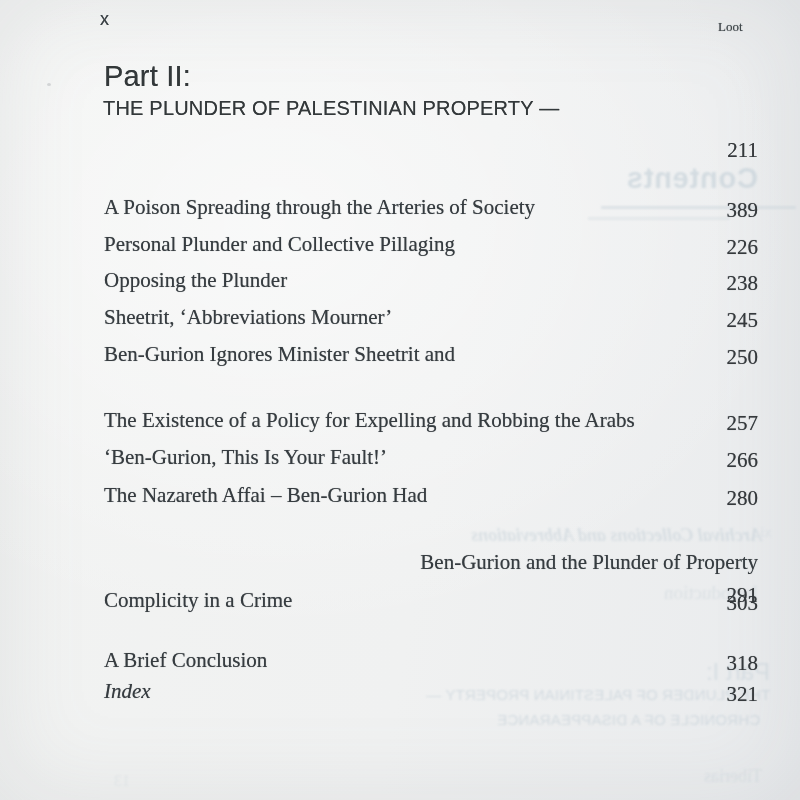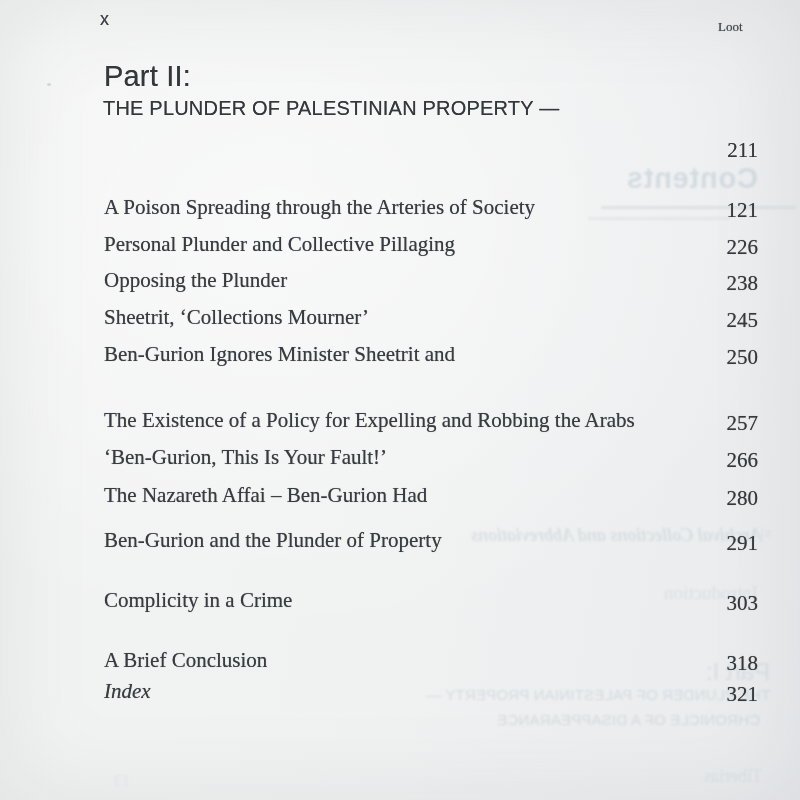--- a/index.html
+++ b/index.html
@@ -82,37 +82,37 @@
 
   <div class="abs h-sans part-label">Part II:</div>
   <div class="abs h-sans part-line1">THE PLUNDER OF PALESTINIAN PROPERTY —</div>
   <div class="abs part-page">211</div>
 
   <div id="toc">
       <div class="entry" style="top: 192px;">
         <div class="t">
           <div class="l1">A Poison Spreading through the Arteries of Society</div>
         </div>
-        <div class="n">121</div>
+        <div class="n">389</div>
       </div>
       <div class="entry" style="top: 229px;">
         <div class="t">
           <div class="l1">Personal Plunder and Collective Pillaging</div>
         </div>
         <div class="n">226</div>
       </div>
       <div class="entry" style="top: 265px;">
         <div class="t">
           <div class="l1">Opposing the Plunder</div>
         </div>
         <div class="n">238</div>
       </div>
       <div class="entry" style="top: 302px;">
         <div class="t">
-          <div class="l1">Sheetrit, ‘Collections Mourner’</div>
+          <div class="l1">Sheetrit, ‘Abbreviations Mourner’</div>
         </div>
         <div class="n">245</div>
       </div>
       <div class="entry" style="top: 339px;">
         <div class="t">
           <div class="l1">Ben-Gurion Ignores Minister Sheetrit and</div>
         </div>
         <div class="n">250</div>
       </div>
       <div class="entry" style="top: 405px;">
@@ -126,21 +126,21 @@
           <div class="l1">‘Ben-Gurion, This Is Your Fault!’</div>
         </div>
         <div class="n">266</div>
       </div>
       <div class="entry" style="top: 480px;">
         <div class="t">
           <div class="l1">The Nazareth Affai – Ben-Gurion Had</div>
         </div>
         <div class="n">280</div>
       </div>
-      <div class="entry" style="top: 525px;">
+      <div class="entry" style="top: 547px; flex-direction: column;">
         <div class="t">
           <div class="l1">Ben-Gurion and the Plunder of Property</div>
         </div>
         <div class="n">291</div>
       </div>
       <div class="entry" style="top: 585px; gap: 31px;">
         <div class="t">
           <div class="l1">Complicity in a Crime</div>
         </div>
         <div class="n">303</div>

